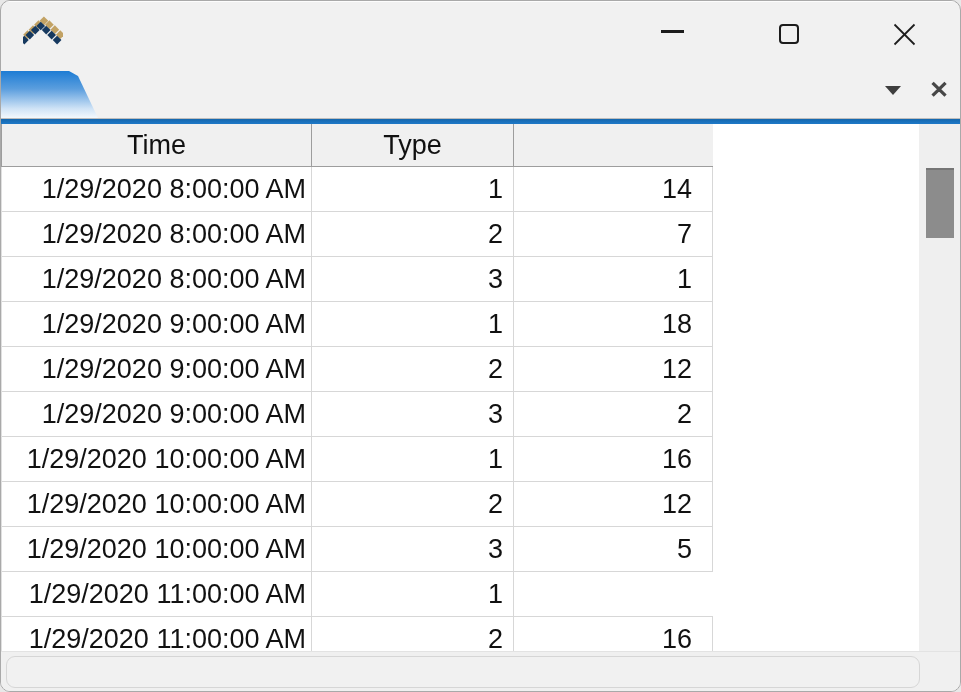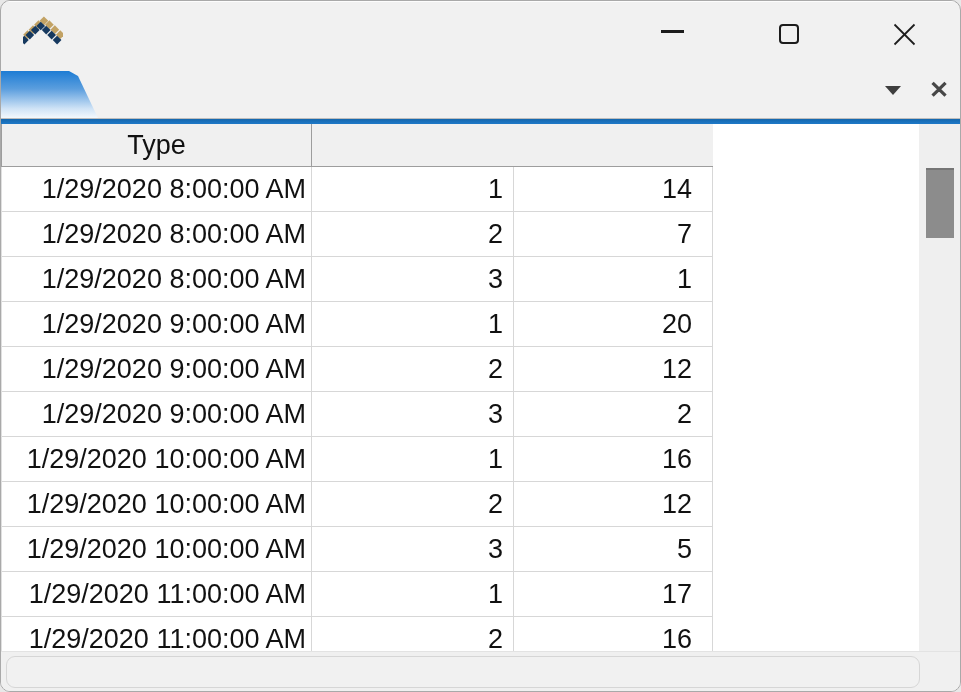--- a/index.html
+++ b/index.html
@@ -109,21 +109,22 @@
     </div>
     <div class="tab-caret"></div>
     <div class="tab-close">✕</div>
   </div>
 
   <div class="blue-line"></div>
 
   <div class="content">
     <div class="grid">
       <div class="thead">
-        <div class="th c-time">Type</div>
+        <div class="th c-time">Time</div>
+        <div class="th c-type">Type</div>
       </div>
       <div class="tbody" id="tbody">
   <div class="tr">
     <div class="td c-time">1/29/2020 8:00:00 AM</div>
     <div class="td c-type">1</div>
     <div class="td c-output">14</div>
   </div>
 
   <div class="tr">
     <div class="td c-time">1/29/2020 8:00:00 AM</div>
@@ -133,21 +134,21 @@
 
   <div class="tr">
     <div class="td c-time">1/29/2020 8:00:00 AM</div>
     <div class="td c-type">3</div>
     <div class="td c-output">1</div>
   </div>
 
   <div class="tr">
     <div class="td c-time">1/29/2020 9:00:00 AM</div>
     <div class="td c-type">1</div>
-    <div class="td c-output">20</div>
+    <div class="td c-output">18</div>
   </div>
 
   <div class="tr">
     <div class="td c-time">1/29/2020 9:00:00 AM</div>
     <div class="td c-type">2</div>
     <div class="td c-output">12</div>
   </div>
 
   <div class="tr">
     <div class="td c-time">1/29/2020 9:00:00 AM</div>
@@ -169,21 +170,20 @@
 
   <div class="tr">
     <div class="td c-time">1/29/2020 10:00:00 AM</div>
     <div class="td c-type">3</div>
     <div class="td c-output">5</div>
   </div>
 
   <div class="tr">
     <div class="td c-time">1/29/2020 11:00:00 AM</div>
     <div class="td c-type">1</div>
-    <div class="td c-output">17</div>
   </div>
 
   <div class="tr">
     <div class="td c-time">1/29/2020 11:00:00 AM</div>
     <div class="td c-type">2</div>
     <div class="td c-output">16</div>
   </div>
 </div>
     </div>
     <div class="vscroll">

